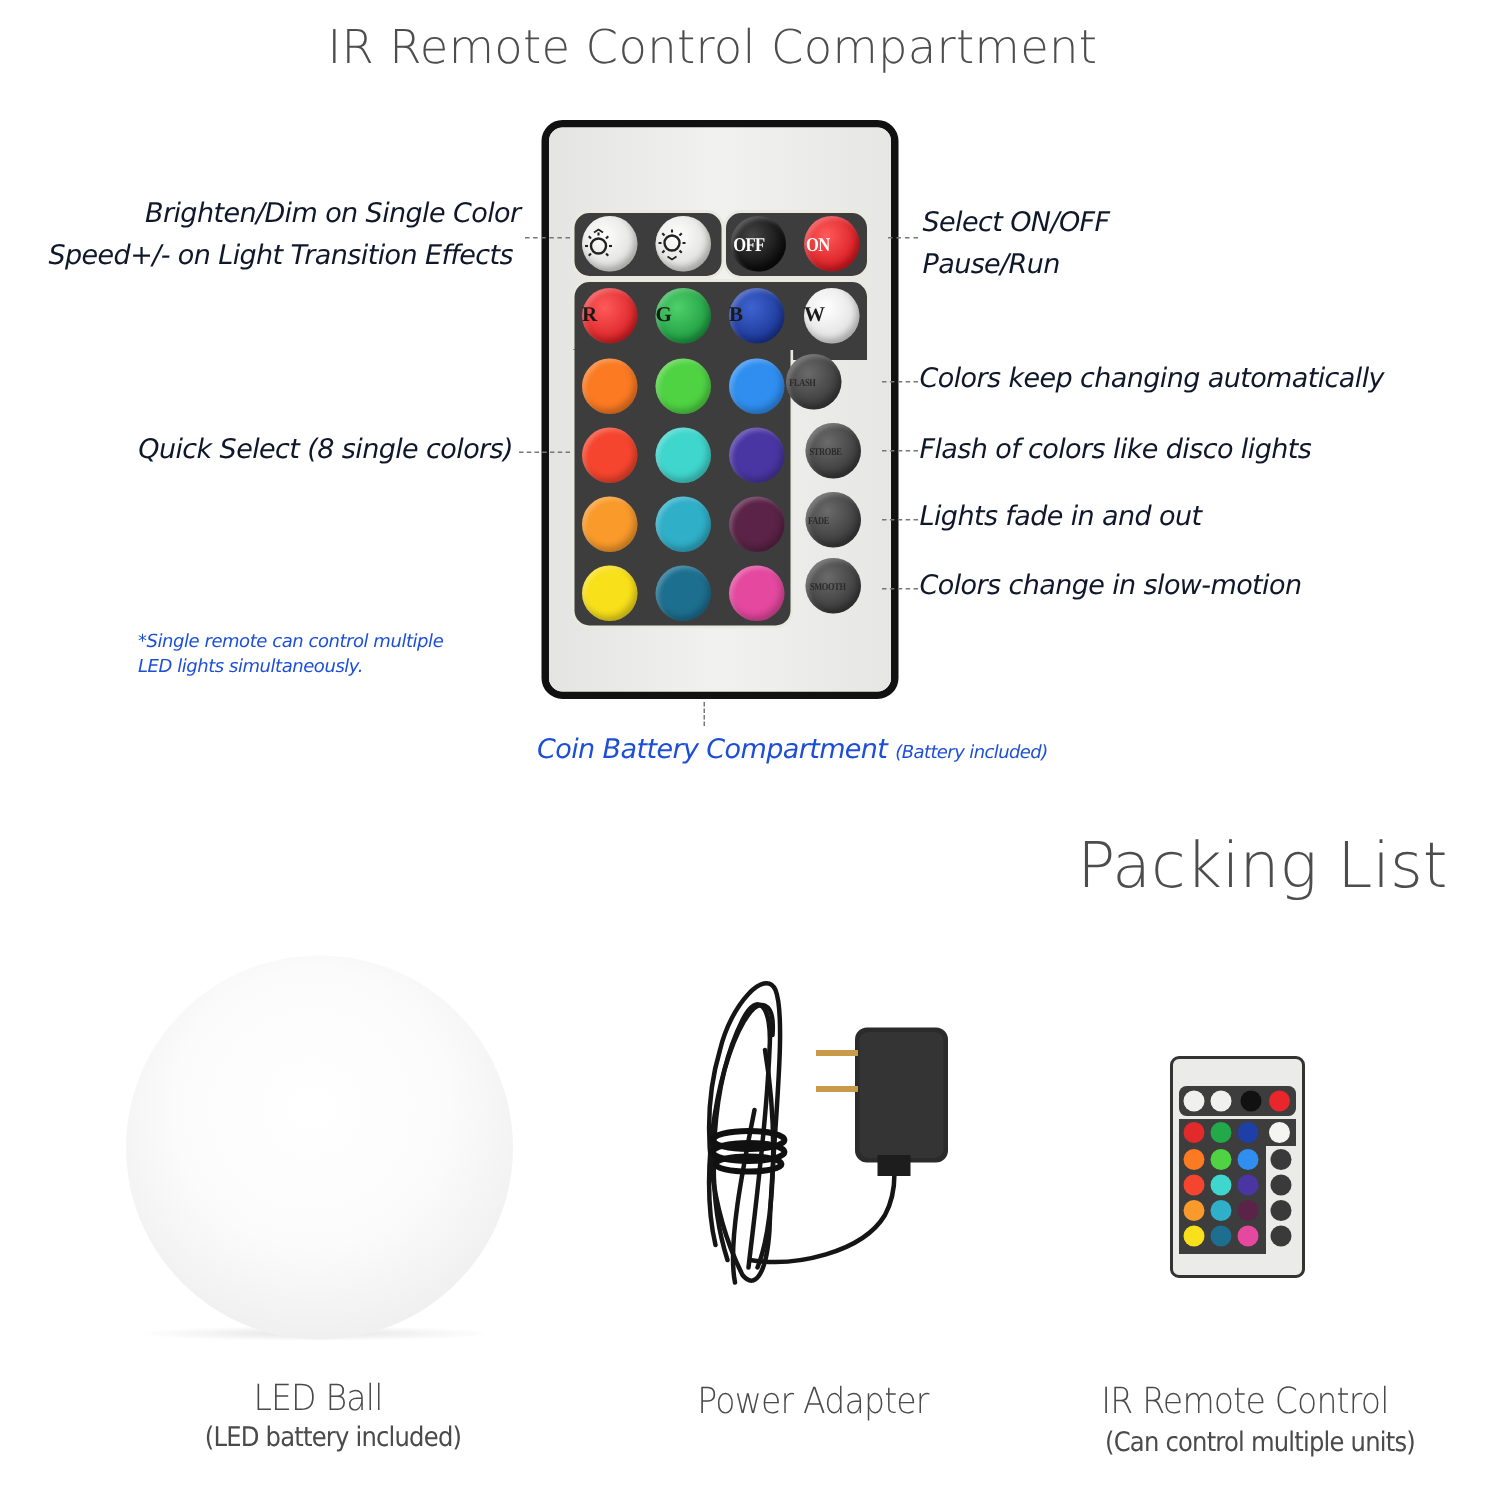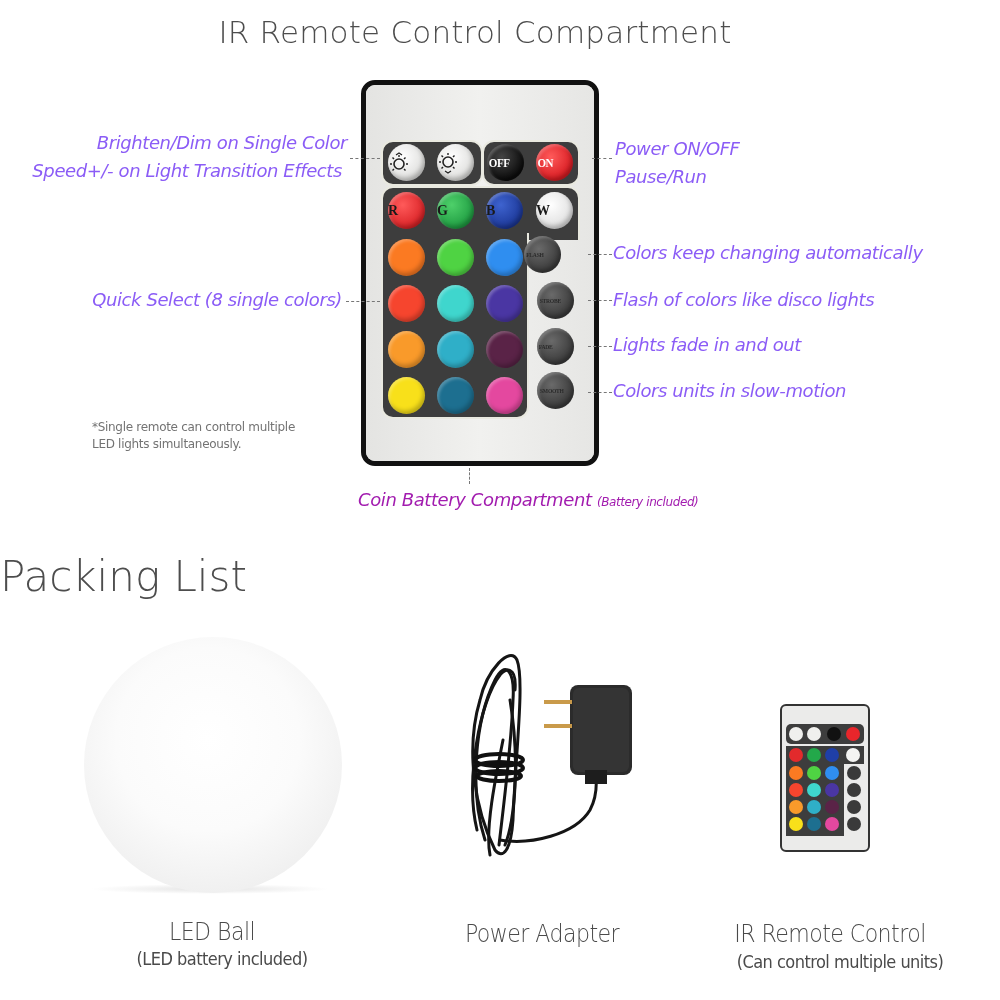--- a/index.html
+++ b/index.html
@@ -2,40 +2,40 @@
 <html><head>
 <meta charset="utf-8">
 <style>
   * { box-sizing: border-box; margin: 0; padding: 0; }
   html, body { width: 1000px; height: 1000px; background: #ffffff; overflow: hidden; }
   body { position: relative; font-family: "DejaVu Sans", "Liberation Sans", sans-serif; color: #4a4a4a; }
 
   .abs { position: absolute; }
 
   .title { left: 0; width: 950px; top: 14px; text-align: center; font-size: 31px; font-weight: 300; color: #4d4d4d; letter-spacing: 0.2px; }
-  .packing-title { left: 0; width: 965px; top: 552px; text-align: left; font-size: 42px; color: #4d4d4d; font-weight: 300; }
+  .packing-title { left: 0; width: 965px; top: 552px; text-align: right; font-size: 42px; color: #4d4d4d; font-weight: 300; }
 
   
   .remote { left: 361px; top: 80px; width: 238px; height: 386px; border: 5px solid #111; border-radius: 14px; background: #ebebea; }
   .remote-inner { position: absolute; inset: 0; border-radius: 9px; background: linear-gradient(90deg, #e4e4e2 0%, #f1f1ef 50%, #e6e6e4 100%); }
 
   .panel { position: absolute; background: #3d3d3d; border-radius: 12px; border: 2px solid #e9e9e0; }
   .btn { position: absolute; width: 37px; height: 37px; border-radius: 50%; display: flex; align-items: center; justify-content: flex-start; font-family: Liberation Serif, serif; font-weight: bold; box-shadow: inset -2px -3px 4px rgba(0,0,0,0.25), inset 2px 2px 3px rgba(255,255,255,0.25); }
   .btn-label { font-size: 14px; color: #1a1a1a; }
   .btn-off .btn-label, .btn-on .btn-label { color: #fff; font-size: 13px; letter-spacing: -0.5px; transform: scaleX(0.85); }
   .btn-mode .btn-label { font-size: 7px; color: #2a2a2a; font-weight: bold; letter-spacing: -0.3px; transform: scaleX(0.8); }
   .btn-mode { background: radial-gradient(circle at 40% 35%, #6a6a6a, #3a3a3a 70%); }
 
-  .annot { font-style: italic; font-size: 18px; color: #8b5cf6; white-space: nowrap; font-family: "DejaVu Sans", sans-serif; letter-spacing: -0.4px; }
+  .annot { font-style: italic; font-size: 18px; color: #0f172a; white-space: nowrap; font-family: "DejaVu Sans", sans-serif; letter-spacing: -0.4px; }
   .annot.right { text-align: right; }
   .dash { position: absolute; border-top: 1px dashed #777; height: 0; }
   .vdash { position: absolute; border-left: 1px dashed #777; width: 0; }
 
-  .note { left: 92px; top: 419px; font-size: 12px; color: #737373; line-height: 17px; letter-spacing: -0.3px; }
-  .battery { left: 358px; top: 489px; font-style: italic; font-size: 18px; color: #a21caf; white-space: nowrap; letter-spacing: -0.4px; }
+  .note { left: 92px; top: 419px; font-style: italic; font-size: 12px; color: #1d4ed8; line-height: 17px; letter-spacing: -0.3px; }
+  .battery { left: 358px; top: 489px; font-style: italic; font-size: 18px; color: #1d4ed8; white-space: nowrap; letter-spacing: -0.4px; }
   .battery small { font-size: 12px; }
 
   
   .ball { left: 84px; top: 637px; width: 258px; height: 256px; border-radius: 50%;
           background: radial-gradient(circle at 48% 40%, #ffffff 0%, #fbfbfb 45%, #f0f0f0 75%, #e6e6e6 100%); }
   .ball-shadow { left: 90px; top: 884px; width: 240px; height: 10px; background: radial-gradient(ellipse at center, rgba(200,200,200,0.5), rgba(255,255,255,0) 70%); }
 
   .item-label { text-align: center; font-size: 24px; color: #4a4a4a; font-weight: 300; letter-spacing: -0.6px; white-space: nowrap; transform: scaleX(0.92); }
   .item-sub { text-align: center; font-size: 18px; color: #4a4a4a; white-space: nowrap; letter-spacing: -0.6px; transform: scaleX(0.9); }
 
@@ -142,35 +142,35 @@
 <div class="abs annot right" style="right:658px; top:160px;">
   <div>Speed+/- on Light Transition Effects</div>
 </div>
 <div class="dash" style="left:350px; top:158px; width:30px;"></div>
 
 <div class="abs annot right" style="right:658px; top:289px;">Quick Select (8 single colors)</div>
 <div class="dash" style="left:346px; top:301px; width:34px;"></div>
 
 <div class="dash" style="left:592px; top:158px; width:20px;"></div>
 <div class="abs annot" style="left:615px; top:135px; line-height:28px;">
-  <div>Power ON/OFF</div>
+  <div>Select ON/OFF</div>
   <div>Pause/Run</div>
 </div>
 
 <div class="dash" style="left:588px; top:254px; width:24px;"></div>
 <div class="abs annot" style="left:613px; top:242px;">Colors keep changing automatically</div>
 
 <div class="dash" style="left:588px; top:300px; width:24px;"></div>
 <div class="abs annot" style="left:613px; top:289px;">Flash of colors like disco lights</div>
 
 <div class="dash" style="left:588px; top:346px; width:24px;"></div>
 <div class="abs annot" style="left:613px; top:334px;">Lights fade in and out</div>
 
 <div class="dash" style="left:588px; top:392px; width:24px;"></div>
-<div class="abs annot" style="left:613px; top:380px;">Colors units in slow-motion</div>
+<div class="abs annot" style="left:613px; top:380px;">Colors change in slow-motion</div>
 
 <div class="abs note">
   <div>*Single remote can control multiple</div>
   <div>LED lights simultaneously.</div>
 </div>
 
 <div class="vdash" style="left:469px; top:468px; height:16px;"></div>
 <div class="abs battery">
   <span>Coin Battery Compartment</span>
   <small>(Battery included)</small>

